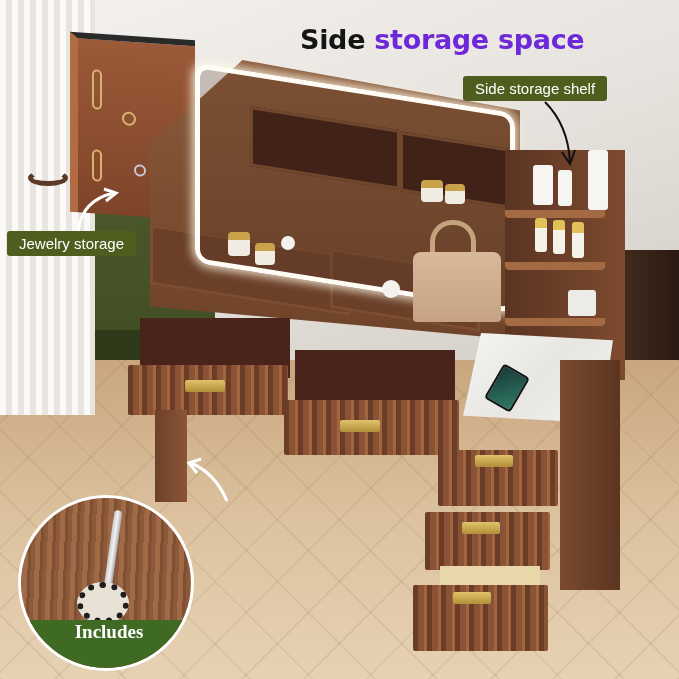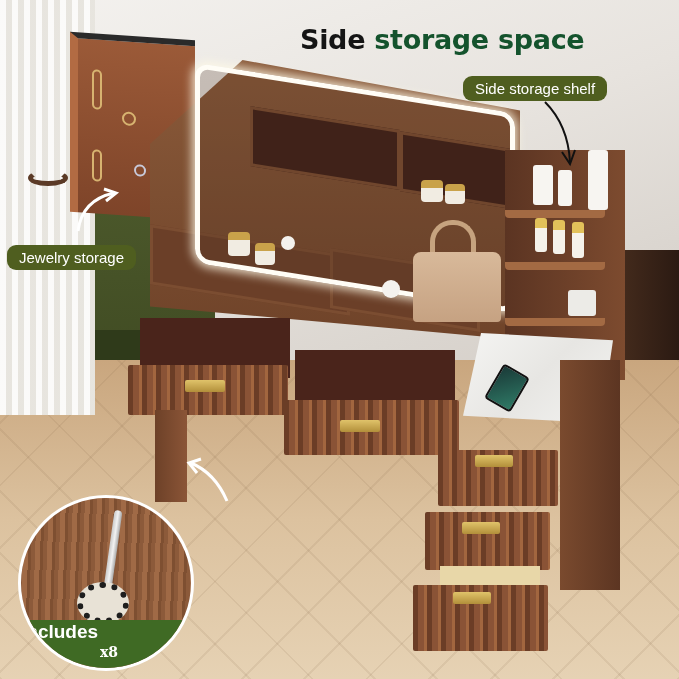--- a/index.html
+++ b/index.html
@@ -135,24 +135,24 @@
   }
   .bottle.cap { background: linear-gradient(180deg, #e2c15a 0 30%, #f5f2ea 30% 100%); }
 
   
   .title {
     position: absolute; left: 300px; top: 24px; font-size: 27px; font-weight: bold;
     letter-spacing: -0.3px; white-space: nowrap;
     font-family: "DejaVu Sans", sans-serif;
   }
   .title .t1 { color: #151515; }
-  .title .t2 { color: #14532d; }
+  .title .t2 { color: #6d28d9; }
   .tag {
     position: absolute; background: #4f5e1f; color: #ffffff;
-    font-size: 15px; padding: 4px 12px; border-radius: 9px; white-space: nowrap;
+    font-size: 15px; padding: 4px 12px; border-radius: 3px; white-space: nowrap;
     font-family: "Liberation Sans", sans-serif;
   }
   .arrow { position: absolute; }
 
   
   .badge {
     position: absolute; left: 18px; top: 495px; width: 176px; height: 176px;
     border-radius: 50%; border: 3px solid #ffffff; overflow: hidden;
     background: repeating-linear-gradient(92deg, #8c5a3a 0 4px, #a06a46 4px 9px, #7e4f31 9px 12px);
   }
@@ -163,26 +163,26 @@
   }
   .badge-ring {
     position: absolute; left: 56px; top: 84px; width: 52px; height: 42px;
     border-radius: 50%; border: 6px dotted #1e1e1e; background: #e8e2d6;
   }
   .badge-band {
     position: absolute; left: 0; top: 122px; width: 176px; height: 54px;
     background: #3f6a24;
   }
   .badge-text1 {
-    position: absolute; left: 0; top: 123px; width: 176px; text-align: left;
+    position: absolute; left: 0; top: 123px; width: 176px; text-align: center;
     color: #ffffff; font-size: 19px; font-weight: bold;
-    font-family: Liberation Sans, sans-serif;
+    font-family: Liberation Serif, serif;
   }
   .badge-text2 {
-    position: absolute; left: 0; top: 146px; width: 176px; text-align: center;
+    position: absolute; left: 0; top: 146px; width: 176px; 
     color: #ffffff; font-size: 14px; font-weight: bold;
     font-family: "DejaVu Serif", serif;
   }
 </style>
 </head>
 <body>
 
 <div id="scene">
   <div class="wall"></div>
   <div class="wainscot"></div>
@@ -257,21 +257,21 @@
     <span class="t1">Side</span>
     <span class="t2">storage space</span>
   </div>
 
   <div class="tag" style="left:463px;top:76px;">Side storage shelf</div>
   <svg class="arrow" style="left:540px;top:100px;" width="40" height="70">
     <path d="M5 2 Q 28 25 30 62" stroke="#111" stroke-width="2" fill="none"></path>
     <path d="M22 52 L30 64 L35 50" stroke="#111" stroke-width="2" fill="none"></path>
   </svg>
 
-  <div class="tag" style="left:7px;top:231px;margin-top:14px;">Jewelry storage</div>
+  <div class="tag" style="left:7px;top:231px;">Jewelry storage</div>
   <svg class="arrow" style="left:70px;top:185px;" width="50" height="50">
     <path d="M8 46 Q 12 15 44 8" stroke="#fff" stroke-width="3" fill="none"></path>
     <path d="M34 4 L46 8 L36 16" stroke="#fff" stroke-width="3" fill="none"></path>
   </svg>
 
   <svg class="arrow" style="left:185px;top:455px;" width="50" height="50">
     <path d="M42 46 Q 30 18 6 8" stroke="#fff" stroke-width="3" fill="none"></path>
     <path d="M16 4 L4 8 L12 18" stroke="#fff" stroke-width="3" fill="none"></path>
   </svg>
 

